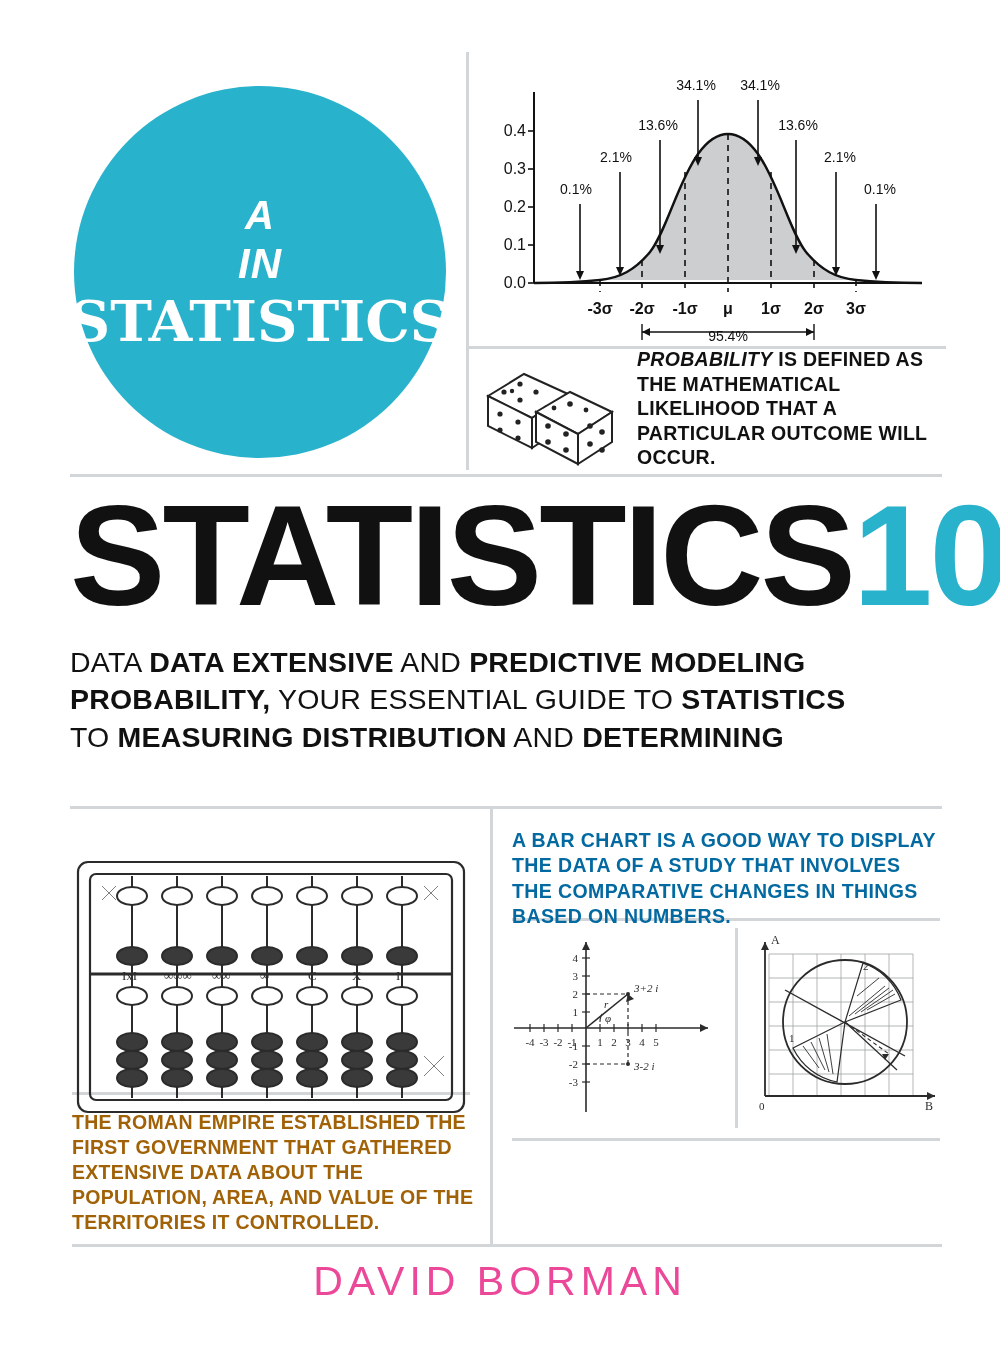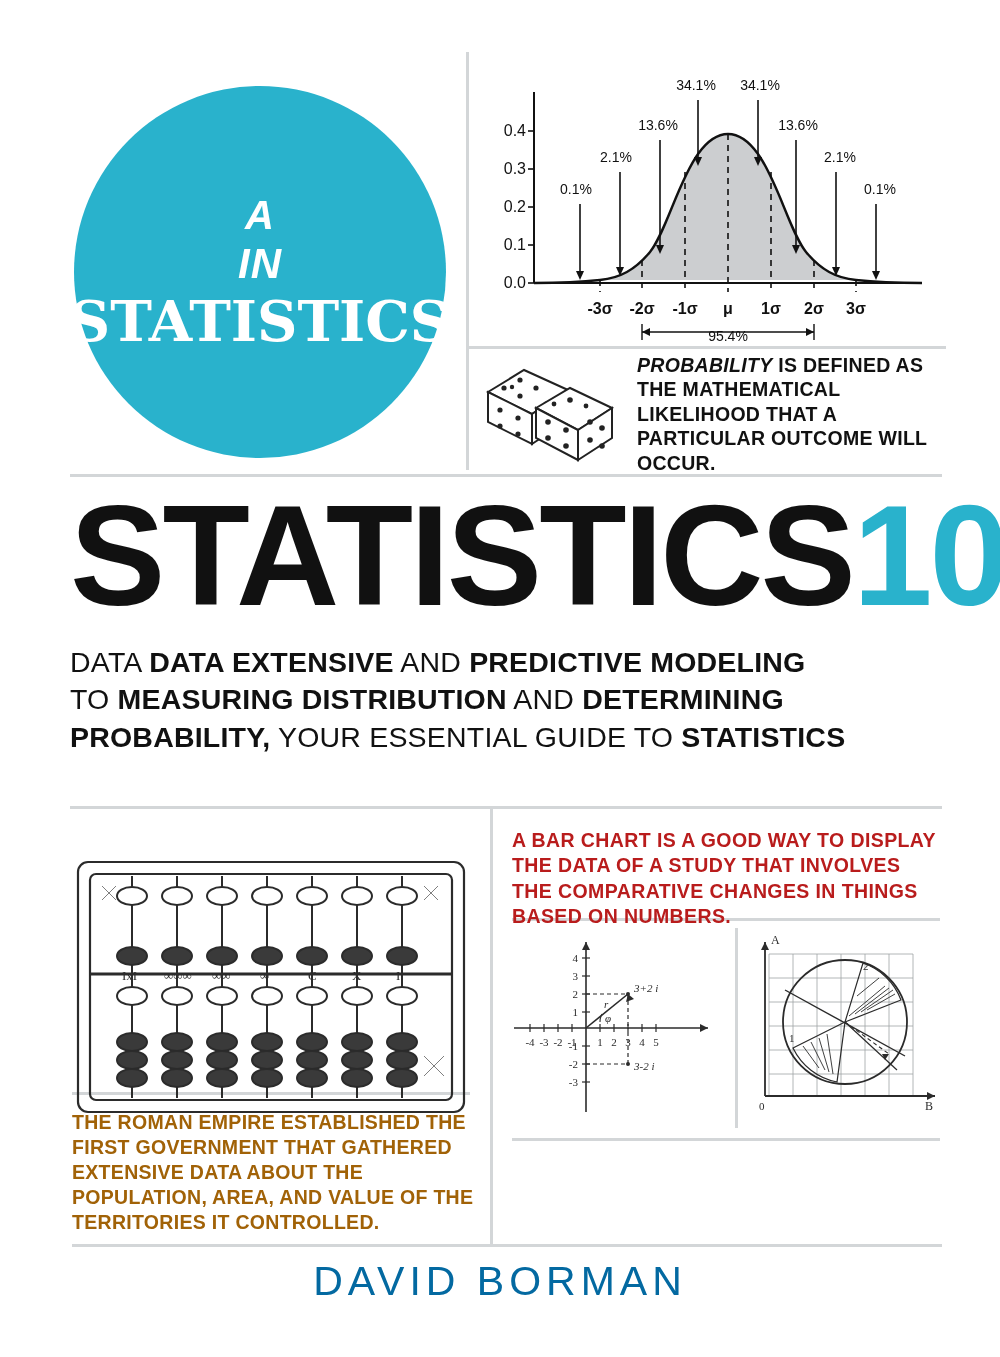--- a/index.html
+++ b/index.html
@@ -84,21 +84,21 @@
   .nd-panel svg { display: block; }
 
   
   .prob-panel {
     position: absolute;
     left: 470px;
     top: 352px;
     width: 480px;
     height: 118px;
     display: flex;
-    align-items: center;
+    align-items: flex-end;
   }
   .dice-wrap {
     width: 155px;
     height: 110px;
     flex: 0 0 155px;
   }
   .prob-text {
     font-size: 19.5px;
     line-height: 1.26;
     letter-spacing: 0.3px;
@@ -162,21 +162,21 @@
   
   .bar-text {
     position: absolute;
     left: 512px;
     top: 828px;
     width: 425px;
     font-size: 19.5px;
     line-height: 1.3;
     letter-spacing: 0.4px;
     font-weight: bold;
-    color: #b91c1c;
+    color: #0369a1;
   }
 
   
   .complex-panel {
     position: absolute;
     left: 500px;
     top: 930px;
     width: 225px;
     height: 190px;
   }
@@ -203,21 +203,21 @@
 
   
   .author {
     position: absolute;
     left: 0;
     right: 0;
     top: 1258px;
     text-align: center;
     font-size: 41px;
     letter-spacing: 5px;
-    color: #0369a1;
+    color: #ec4899;
     font-weight: normal;
   }
 </style>
 </head>
 <body>
 
 <div class="cover">
 
   <div class="badge">
     <div class="b-a">A</div>
@@ -388,24 +388,24 @@
 
   <div class="title-block">
     <div class="main-title">
       <span>STATISTICS</span><span class="num">101</span>
     </div>
     <div class="subtitle">
       <div>
         <span>DATA </span><b>DATA EXTENSIVE</b><span> AND </span><b>PREDICTIVE MODELING</b>
       </div>
       <div>
-        <span>TO </span><b>MEASURING DISTRIBUTION</b><span> AND </span><b>DETERMINING</b>
+        <b>PROBABILITY,</b><span> YOUR ESSENTIAL GUIDE TO </span><b>STATISTICS</b>
       </div>
       <div>
-        <b>PROBABILITY,</b><span> YOUR ESSENTIAL GUIDE TO </span><b>STATISTICS</b>
+        <span>TO </span><b>MEASURING DISTRIBUTION</b><span> AND </span><b>DETERMINING</b>
       </div>
     </div>
   </div>
 
   <div class="abacus-panel">
     <svg width="398" height="262" viewBox="0 0 398 262" xmlns="http://www.w3.org/2000/svg">
       <g stroke="#2b2b2b" fill="none" stroke-width="2.2">
         <rect x="6" y="6" width="386" height="250" rx="10"></rect>
         <rect x="18" y="18" width="362" height="226" rx="6"></rect>
         <line x1="18" y1="118" x2="380" y2="118" stroke-width="3"></line>

